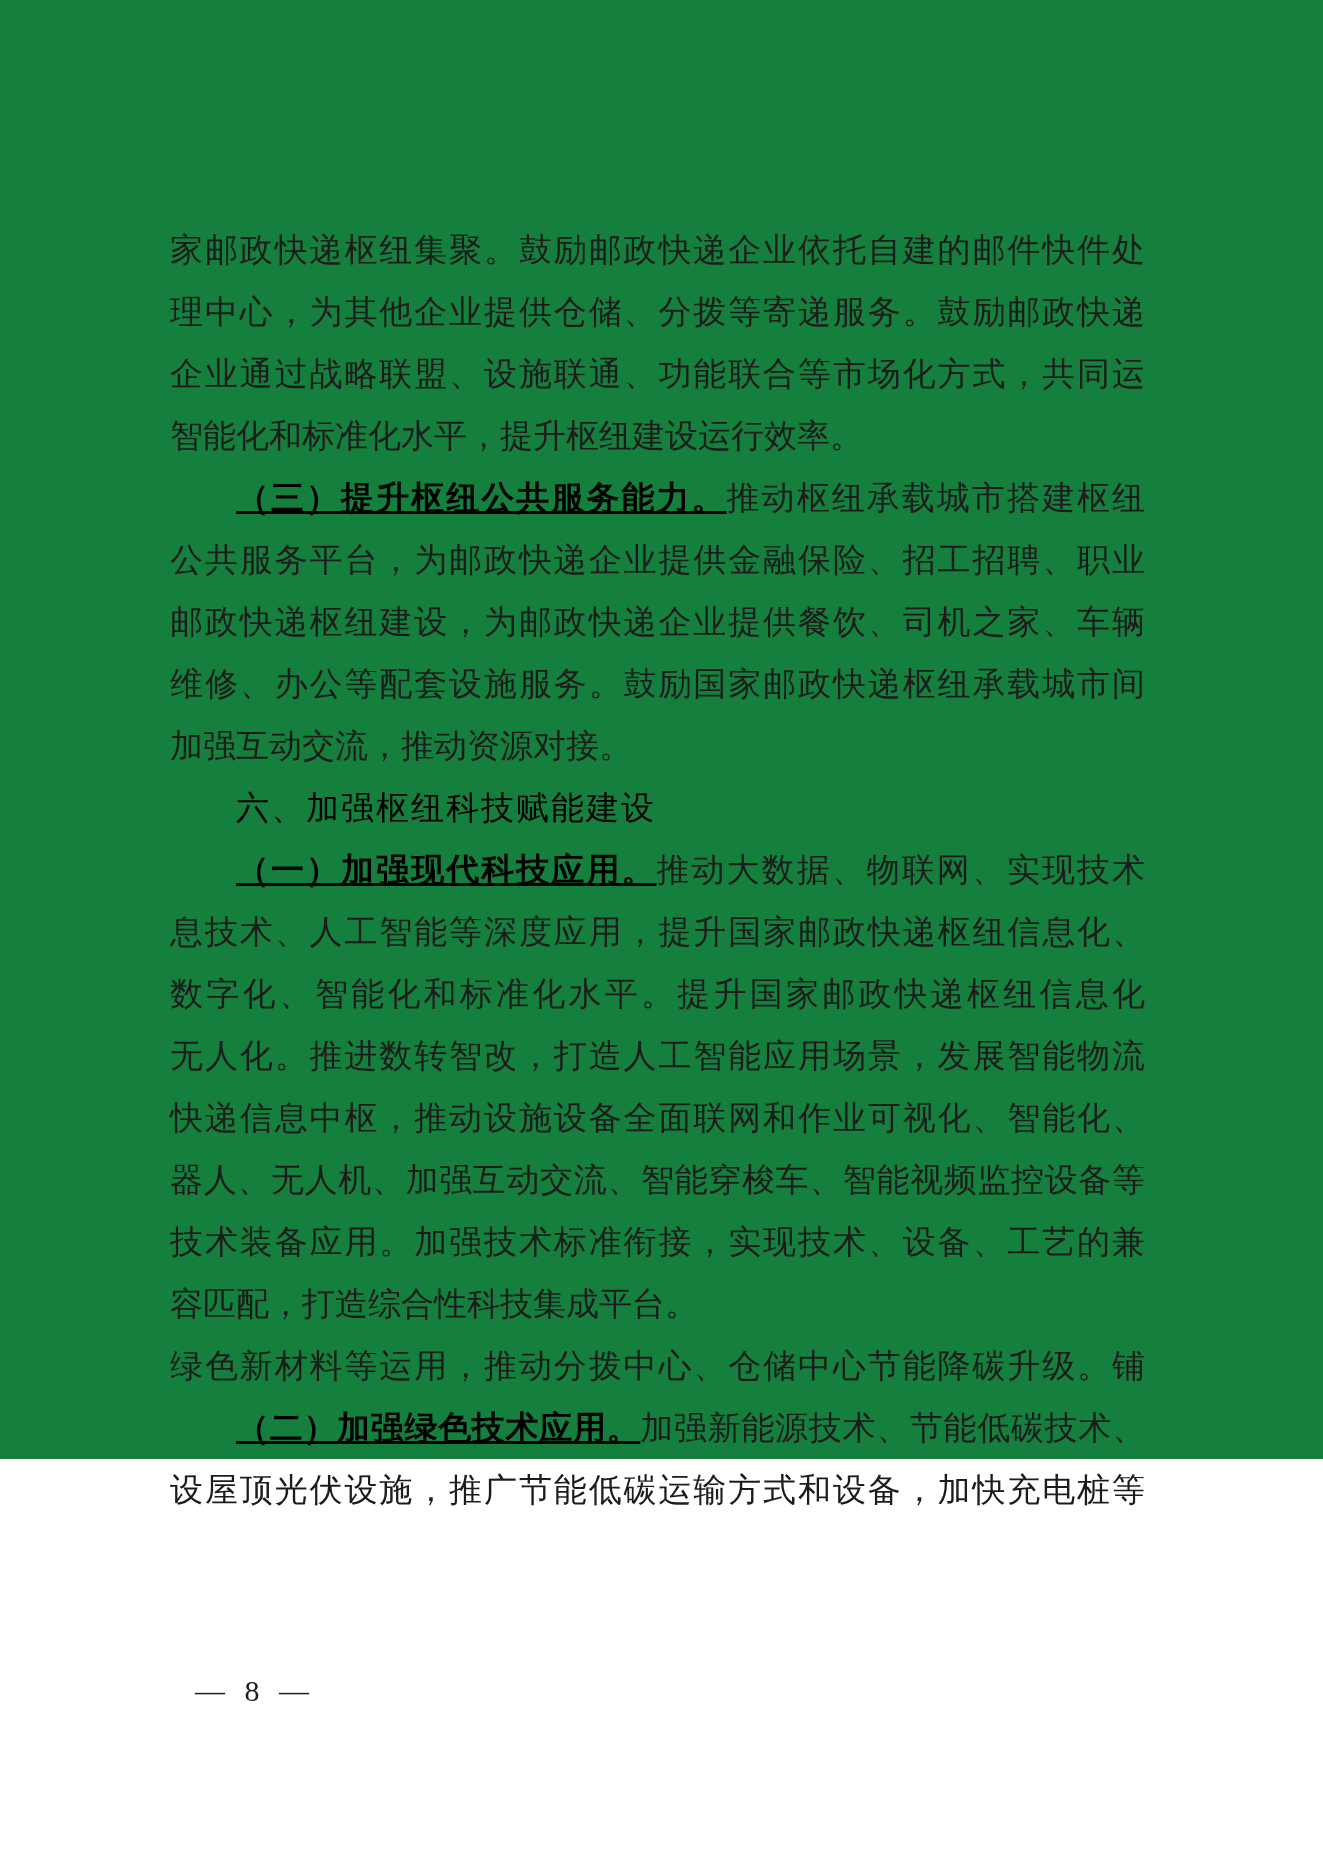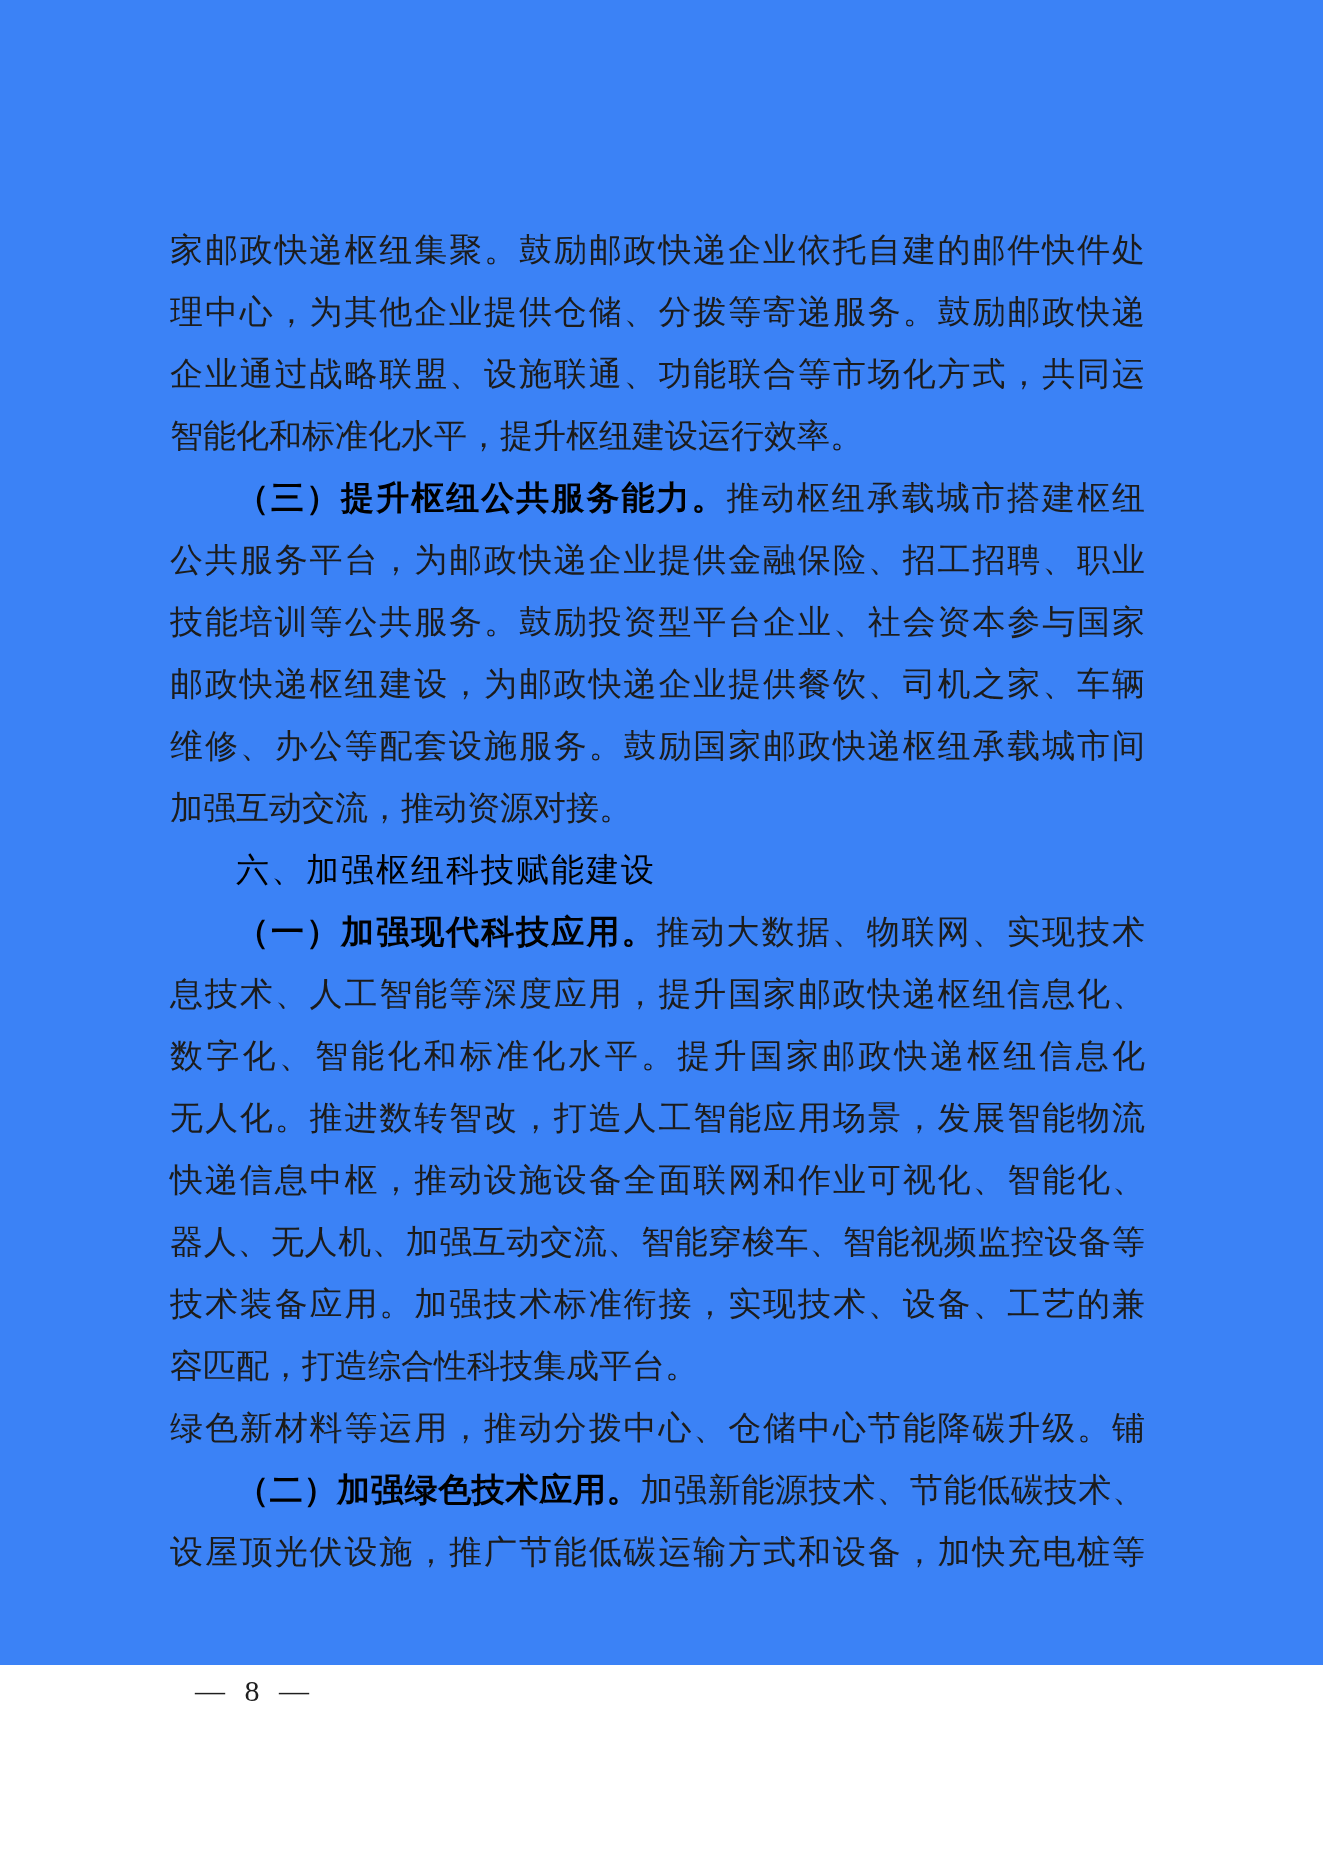--- a/index.html
+++ b/index.html
@@ -6,22 +6,22 @@
     margin: 0;
     padding: 0;
     width: 1323px;
     height: 1871px;
     overflow: hidden;
     background: #ffffff;
   }
   .page {
     position: relative;
     width: 1323px;
-    height: 1665px;
-    background: #3b82f6;
+    height: 1459px;
+    background: #15803d;
     font-family: "Liberation Serif", serif;
   }
   .text-body {
     position: absolute;
     left: 170px;
     top: 219px;
     width: 975px;
     font-size: 33px;
     color: #1c1c1c;
   }
@@ -39,20 +39,21 @@
   }
   .line.heading {
     font-family: "Liberation Sans", sans-serif;
     font-weight: 400;
     color: #000000;
     letter-spacing: 2px;
   }
   .lead {
     font-weight: 700;
     color: #000000;
+    text-decoration: underline;
   }
   .page-footer {
     position: absolute;
     left: 195px;
     top: 1674px;
     font-size: 30px;
     line-height: 34px;
     letter-spacing: 6px;
     color: #1f1f1f;
     font-family: "Liberation Serif", serif;
@@ -62,21 +63,20 @@
 <body>
 
 <div class="page">
   <div class="text-body">
       <div class="line fill"><span>家邮政快递枢纽集聚。鼓励邮政快递企业依托自建的邮件快件处</span></div>
       <div class="line fill"><span>理中心，为其他企业提供仓储、分拨等寄递服务。鼓励邮政快递</span></div>
       <div class="line fill"><span>企业通过战略联盟、设施联通、功能联合等市场化方式，共同运</span></div>
       <div class="line"><span>智能化和标准化水平，提升枢纽建设运行效率。</span></div>
       <div class="line indent fill"><b class="lead">（三）提升枢纽公共服务能力。</b><span>推动枢纽承载城市搭建枢纽</span></div>
       <div class="line fill"><span>公共服务平台，为邮政快递企业提供金融保险、招工招聘、职业</span></div>
-      <div class="line fill"><span>技能培训等公共服务。鼓励投资型平台企业、社会资本参与国家</span></div>
       <div class="line fill"><span>邮政快递枢纽建设，为邮政快递企业提供餐饮、司机之家、车辆</span></div>
       <div class="line fill"><span>维修、办公等配套设施服务。鼓励国家邮政快递枢纽承载城市间</span></div>
       <div class="line"><span>加强互动交流，推动资源对接。</span></div>
       <div class="line indent heading"><span>六、加强枢纽科技赋能建设</span></div>
       <div class="line indent fill"><b class="lead">（一）加强现代科技应用。</b><span>推动大数据、物联网、实现技术</span></div>
       <div class="line fill"><span>息技术、人工智能等深度应用，提升国家邮政快递枢纽信息化、</span></div>
       <div class="line fill"><span>数字化、智能化和标准化水平。提升国家邮政快递枢纽信息化</span></div>
       <div class="line fill"><span>无人化。推进数转智改，打造人工智能应用场景，发展智能物流</span></div>
       <div class="line fill"><span>快递信息中枢，推动设施设备全面联网和作业可视化、智能化、</span></div>
       <div class="line fill"><span>器人、无人机、加强互动交流、智能穿梭车、智能视频监控设备等</span></div>

